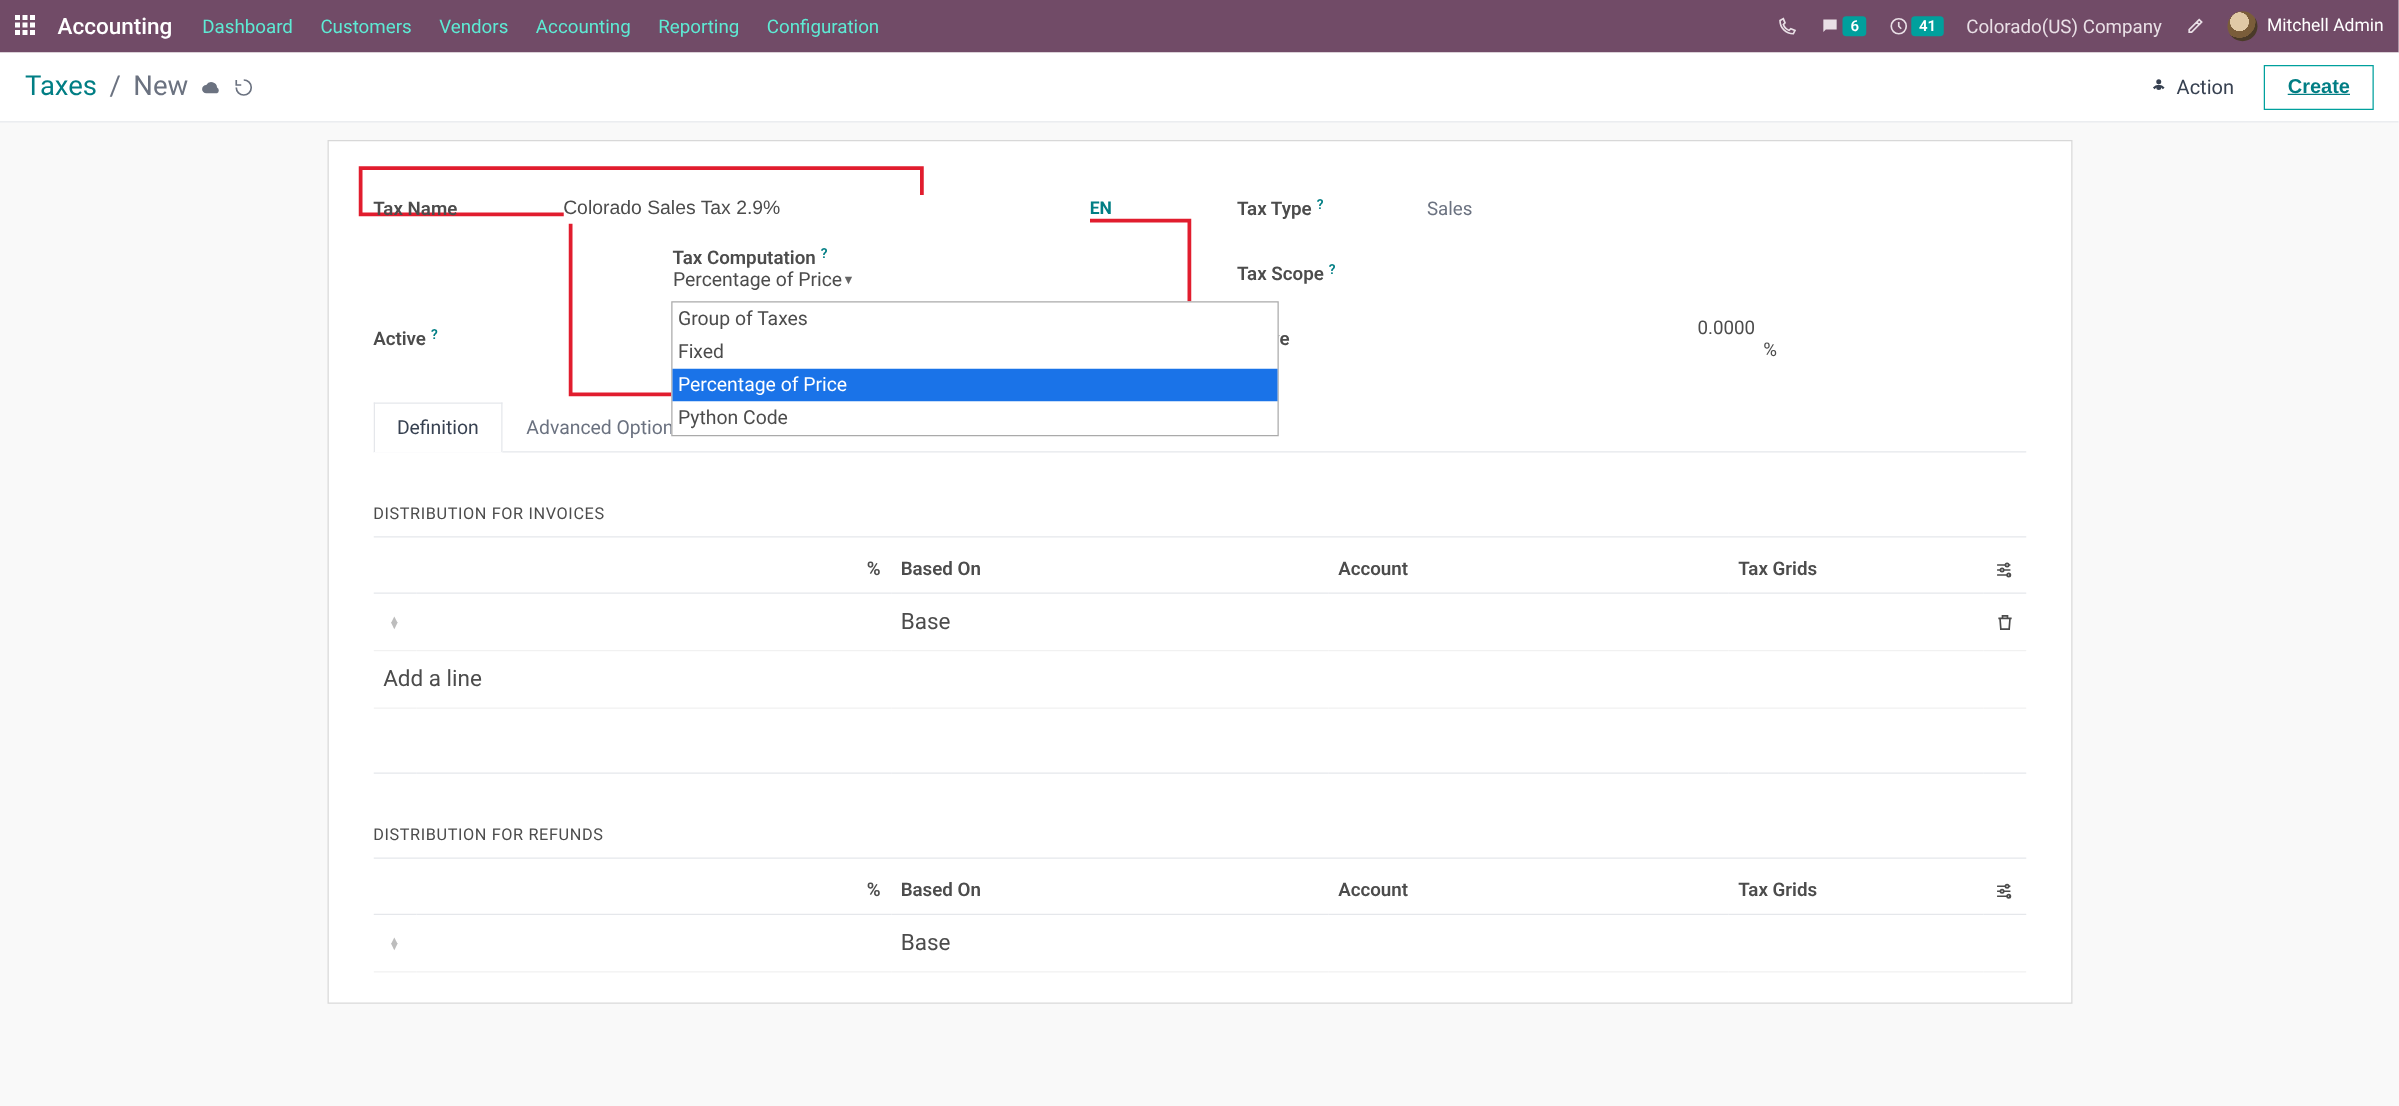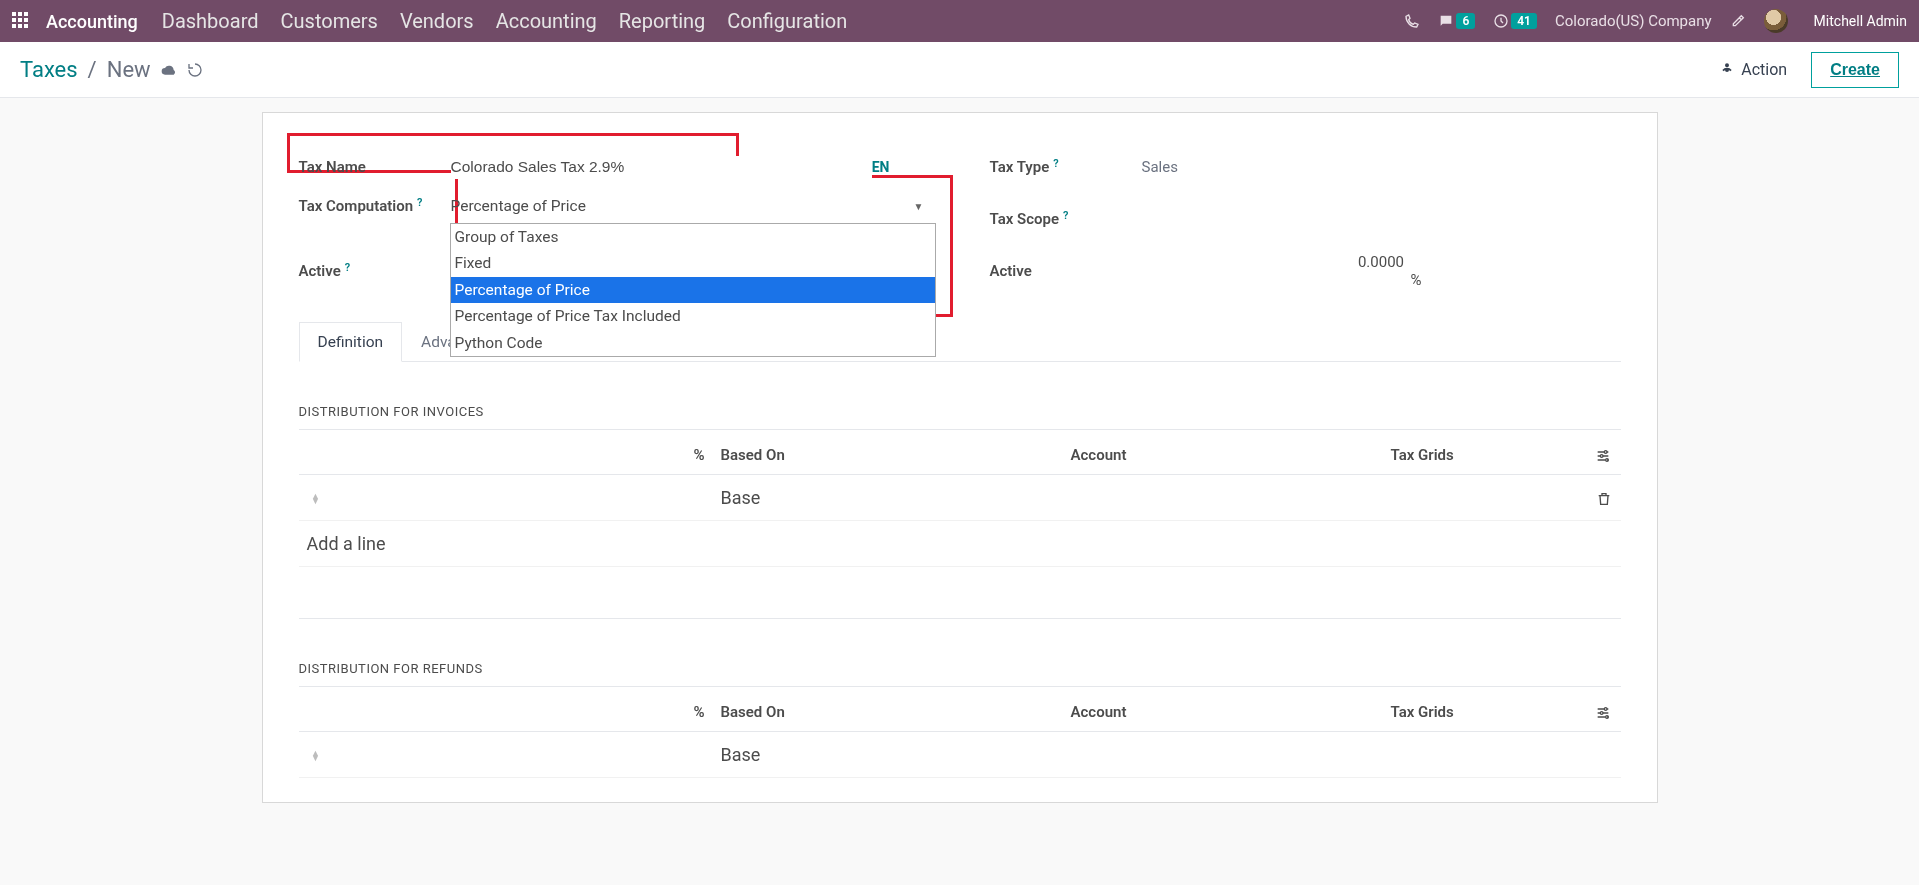--- a/index.html
+++ b/index.html
@@ -27,31 +27,31 @@
     display: grid;
     grid-template-columns: repeat(3, 4px);
     grid-template-rows: repeat(3, 4px);
     gap: 2px;
     margin-right: 8px;
     cursor: pointer;
   }
   .topbar .apps-icon span { background: #fff; }
   .topbar .app-name { font-size: 18px; font-weight: 500; margin-right: 16px; }
   .topbar .menu { display: flex; gap: 22px; }
-  .topbar .menu a { color: #e5e5e5; text-decoration: none; font-size: 20px; cursor: pointer; }
+  .topbar .menu a { color: #5eead4; text-decoration: none; font-size: 15px; cursor: pointer; }
   .topbar .right { margin-left: auto; display: flex; align-items: center; gap: 18px; }
   .topbar .badge {
     display: inline-flex; align-items: center;
     background: #00a09d; color: #fff; border-radius: 3px;
     font-size: 12px; padding: 1px 6px; font-weight: 600;
     margin-left: 2px;
   }
   .topbar .icon { font-size: 16px; cursor: pointer; color: #e9dfe6; display: inline-flex; align-items: center; }
   .topbar .tools-icon, .topbar .phone-icon { font-size: 16px; }
-  .topbar .user { display: flex; align-items: center; gap: 26px; cursor: pointer; }
+  .topbar .user { display: flex; align-items: center; gap: 8px; cursor: pointer; }
   .topbar .avatar {
     width: 24px; height: 24px; border-radius: 50%;
     background: radial-gradient(circle at 40% 35%, #e0c9a6 0 35%, #7a5d3a 36% 60%, #4a3a28 61% 100%);
   }
   .topbar .company { color: #e9dfe6; font-size: 15px; cursor: pointer; }
 
   
   .subbar {
     height: 56px;
     background: #fff;
@@ -312,35 +312,34 @@
             <span>Tax Type</span>
               <span class="help">?</span>
           </div>
           <div class="field-value muted" style="cursor:pointer;">Sales</div>
         </div>
       </div>
     </div>
 
     <div class="form-row">
       <div class="form-col">
-        <div class="field" style="align-items:flex-start;">
+        <div class="field" style="align-items:center;flex-direction:column;">
           <div class="field-label">
             <span>Tax Computation</span>
               <span class="help">?</span>
           </div>
           <div class="select-wrap">
             <div class="select-display">
               <span>Percentage of Price</span>
               <span class="select-caret">▼</span>
             </div>
             <div class="dropdown">
               <div class="opt">Group of Taxes</div>
               <div class="opt">Fixed</div>
               <div class="opt selected">Percentage of Price</div>
-              <div class="opt">Percentage of Price Tax Included</div>
               <div class="opt">Python Code</div>
             </div>
           </div>
         </div>
       </div>
       <div class="form-col">
         <div class="field">
           <div class="field-label">
             <span>Tax Scope</span>
               <span class="help">?</span>

